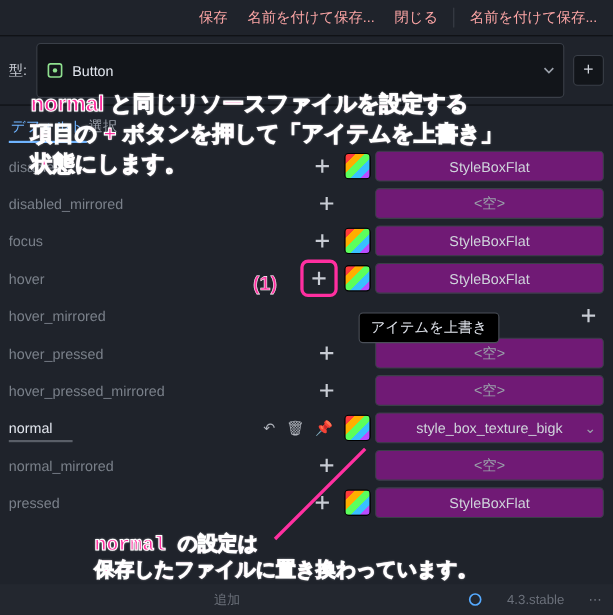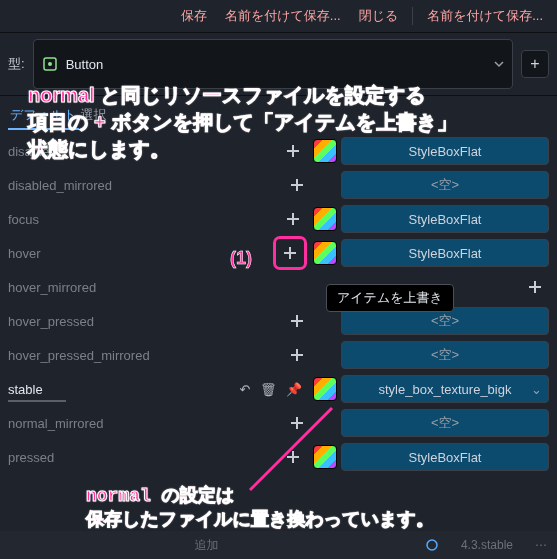--- a/index.html
+++ b/index.html
@@ -17,21 +17,21 @@
   .tabs .tab.active{color:#6fb4ff;border-bottom:2px solid #6fb4ff;}
   .list{padding:0 8px 8px 8px;margin-top:4px;}
   .row{display:flex;align-items:center;height:34px;position:relative;}
   .row .name{flex:1;color:#7a808a;}
   .row.active .name{color:#e2e6ee;}
   .row .name.active2{color:#e2e6ee;}
   .underline{border-bottom:2px solid #5a5f68;width:58px;position:absolute;left:0;bottom:4px;}
   .cell-add{width:28px;height:28px;display:flex;align-items:center;justify-content:center;cursor:pointer;}
   .cell-add.hl{border:3px solid #ff2fa0;border-radius:7px;}
   .swatch{width:22px;height:22px;border-radius:4px;margin:0 4px 0 6px;background:linear-gradient(135deg,#ff3b3b 0 20%,#ffae00 20% 40%,#5cff5c 40% 60%,#39c0ff 60% 80%,#b84dff 80% 100%);border:1px solid #000;}
-  .valuebox{width:206px;height:26px;background:#0c4a6e;border:1px solid #3a3f48;border-radius:4px;display:flex;align-items:center;justify-content:center;color:#cfd3db;font-size:13px;position:relative;}
+  .valuebox{width:206px;height:26px;background:#701a75;border:1px solid #3a3f48;border-radius:4px;display:flex;align-items:center;justify-content:center;color:#cfd3db;font-size:13px;position:relative;}
   .valuebox.empty{color:#9aa0aa;}
   .valuebox .chev{position:absolute;right:6px;color:#9aa0aa;}
   .toolicons{display:flex;align-items:center;gap:10px;color:#b0b4bc;margin-right:4px;}
   .toolicons span{cursor:pointer;}
   .tooltip{position:absolute;left:326px;top:284px;background:#000000;border:1px solid #4a4f58;border-radius:4px;padding:4px 10px;font-size:13px;color:#e2e6ee;z-index:5;}
   .footer{position:absolute;bottom:0;left:0;right:0;height:28px;background:#23272f;color:#6b707a;display:flex;align-items:center;justify-content:flex-end;padding:0 10px;gap:22px;font-size:12px;}
   .footer .add{margin-right:auto;margin-left:auto;}
   
   .anno{position:absolute;font-size:20px;font-weight:700;color:#ff2fa0;-webkit-text-stroke:1px #fff;text-shadow:0 0 2px #fff;line-height:1.35;pointer-events:none;z-index:20;margin-left:14px;}
   .anno.small{font-size:18px;}
@@ -133,21 +133,21 @@
       <span class="name">hover_pressed_mirrored</span>
       <div class="cell-add">
         <svg width="16" height="16">
           <path class="plus-svg" d="M8 2 V14 M2 8 H14"></path>
         </svg>
       </div>
       <div style="width:30px"></div>
       <div class="valuebox empty">&lt;空&gt;</div>
     </div>
     <div class="row active">
-      <span class="name active2">stable</span>
+      <span class="name active2">normal</span>
       <div class="underline"></div>
       <div class="toolicons">
         <span>↶</span>
         <span>🗑</span>
         <span>📌</span>
       </div>
       <div class="swatch"></div>
       <div class="valuebox">style_box_texture_bigk<span class="chev">⌄</span></div>
     </div>
     <div class="row">

